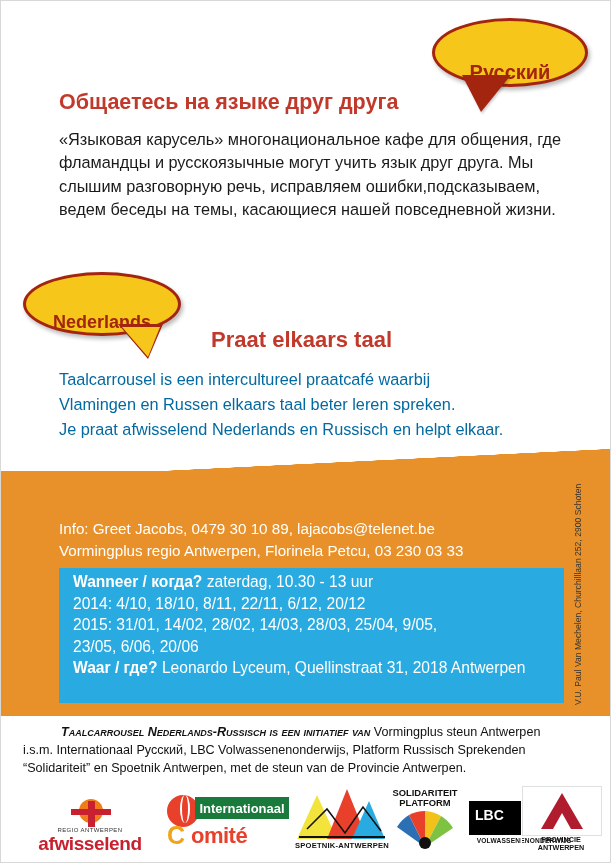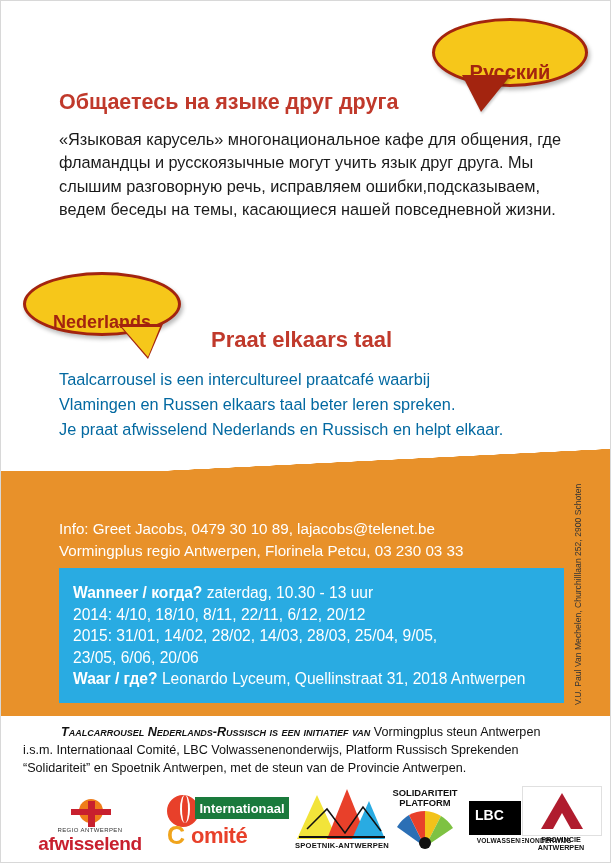--- a/index.html
+++ b/index.html
@@ -153,21 +153,21 @@
   .info-2 { top: 541px; }
 
   
   .details-box {
     position: absolute;
     left: 58px; top: 567px;
     width: 505px;
     height: 135px;
     background: #29abe2;
     color: #ffffff;
-    padding: 14px 14px 8px 14px;
+    padding: 3px 14px 8px 14px;
     box-sizing: border-box;
     font-size: 15.6px;
     line-height: 1.38;
   }
   .details-box b { font-weight: bold; }
   .vertical-credit-wrap {
     position: absolute;
     left: 572px; top: 476px;
     height: 230px;
     width: 14px;
@@ -333,21 +333,21 @@
   <div class="vertical-credit-wrap">
     <div class="vertical-credit-inner">V.U. Paul Van Mechelen, Churchilllaan 252, 2900 Schoten</div>
   </div>
 
   <div class="bottom-section"></div>
 
   <div class="footer-text">
     <div>
       <span class="smallcaps">Taalcarrousel Nederlands-Russisch is een initiatief van</span><span> Vormingplus steun Antwerpen</span>
     </div>
-    <div>i.s.m. Internationaal Comité, LBC Volwassenenonderwijs, Platform Russisch Sprekenden</div>
+    <div>i.s.m. Internationaal Русский, LBC Volwassenenonderwijs, Platform Russisch Sprekenden</div>
     <div>“Solidariteit” en Spoetnik Antwerpen, met de steun van de Provincie Antwerpen.</div>
   </div>
 
   <div class="logos">
 
     <div class="logo logo-vp">
       <div class="vp-person">
         <div class="vp-circle"></div>
         <div class="vp-cross-h"></div>
         <div class="vp-cross-v"></div>

